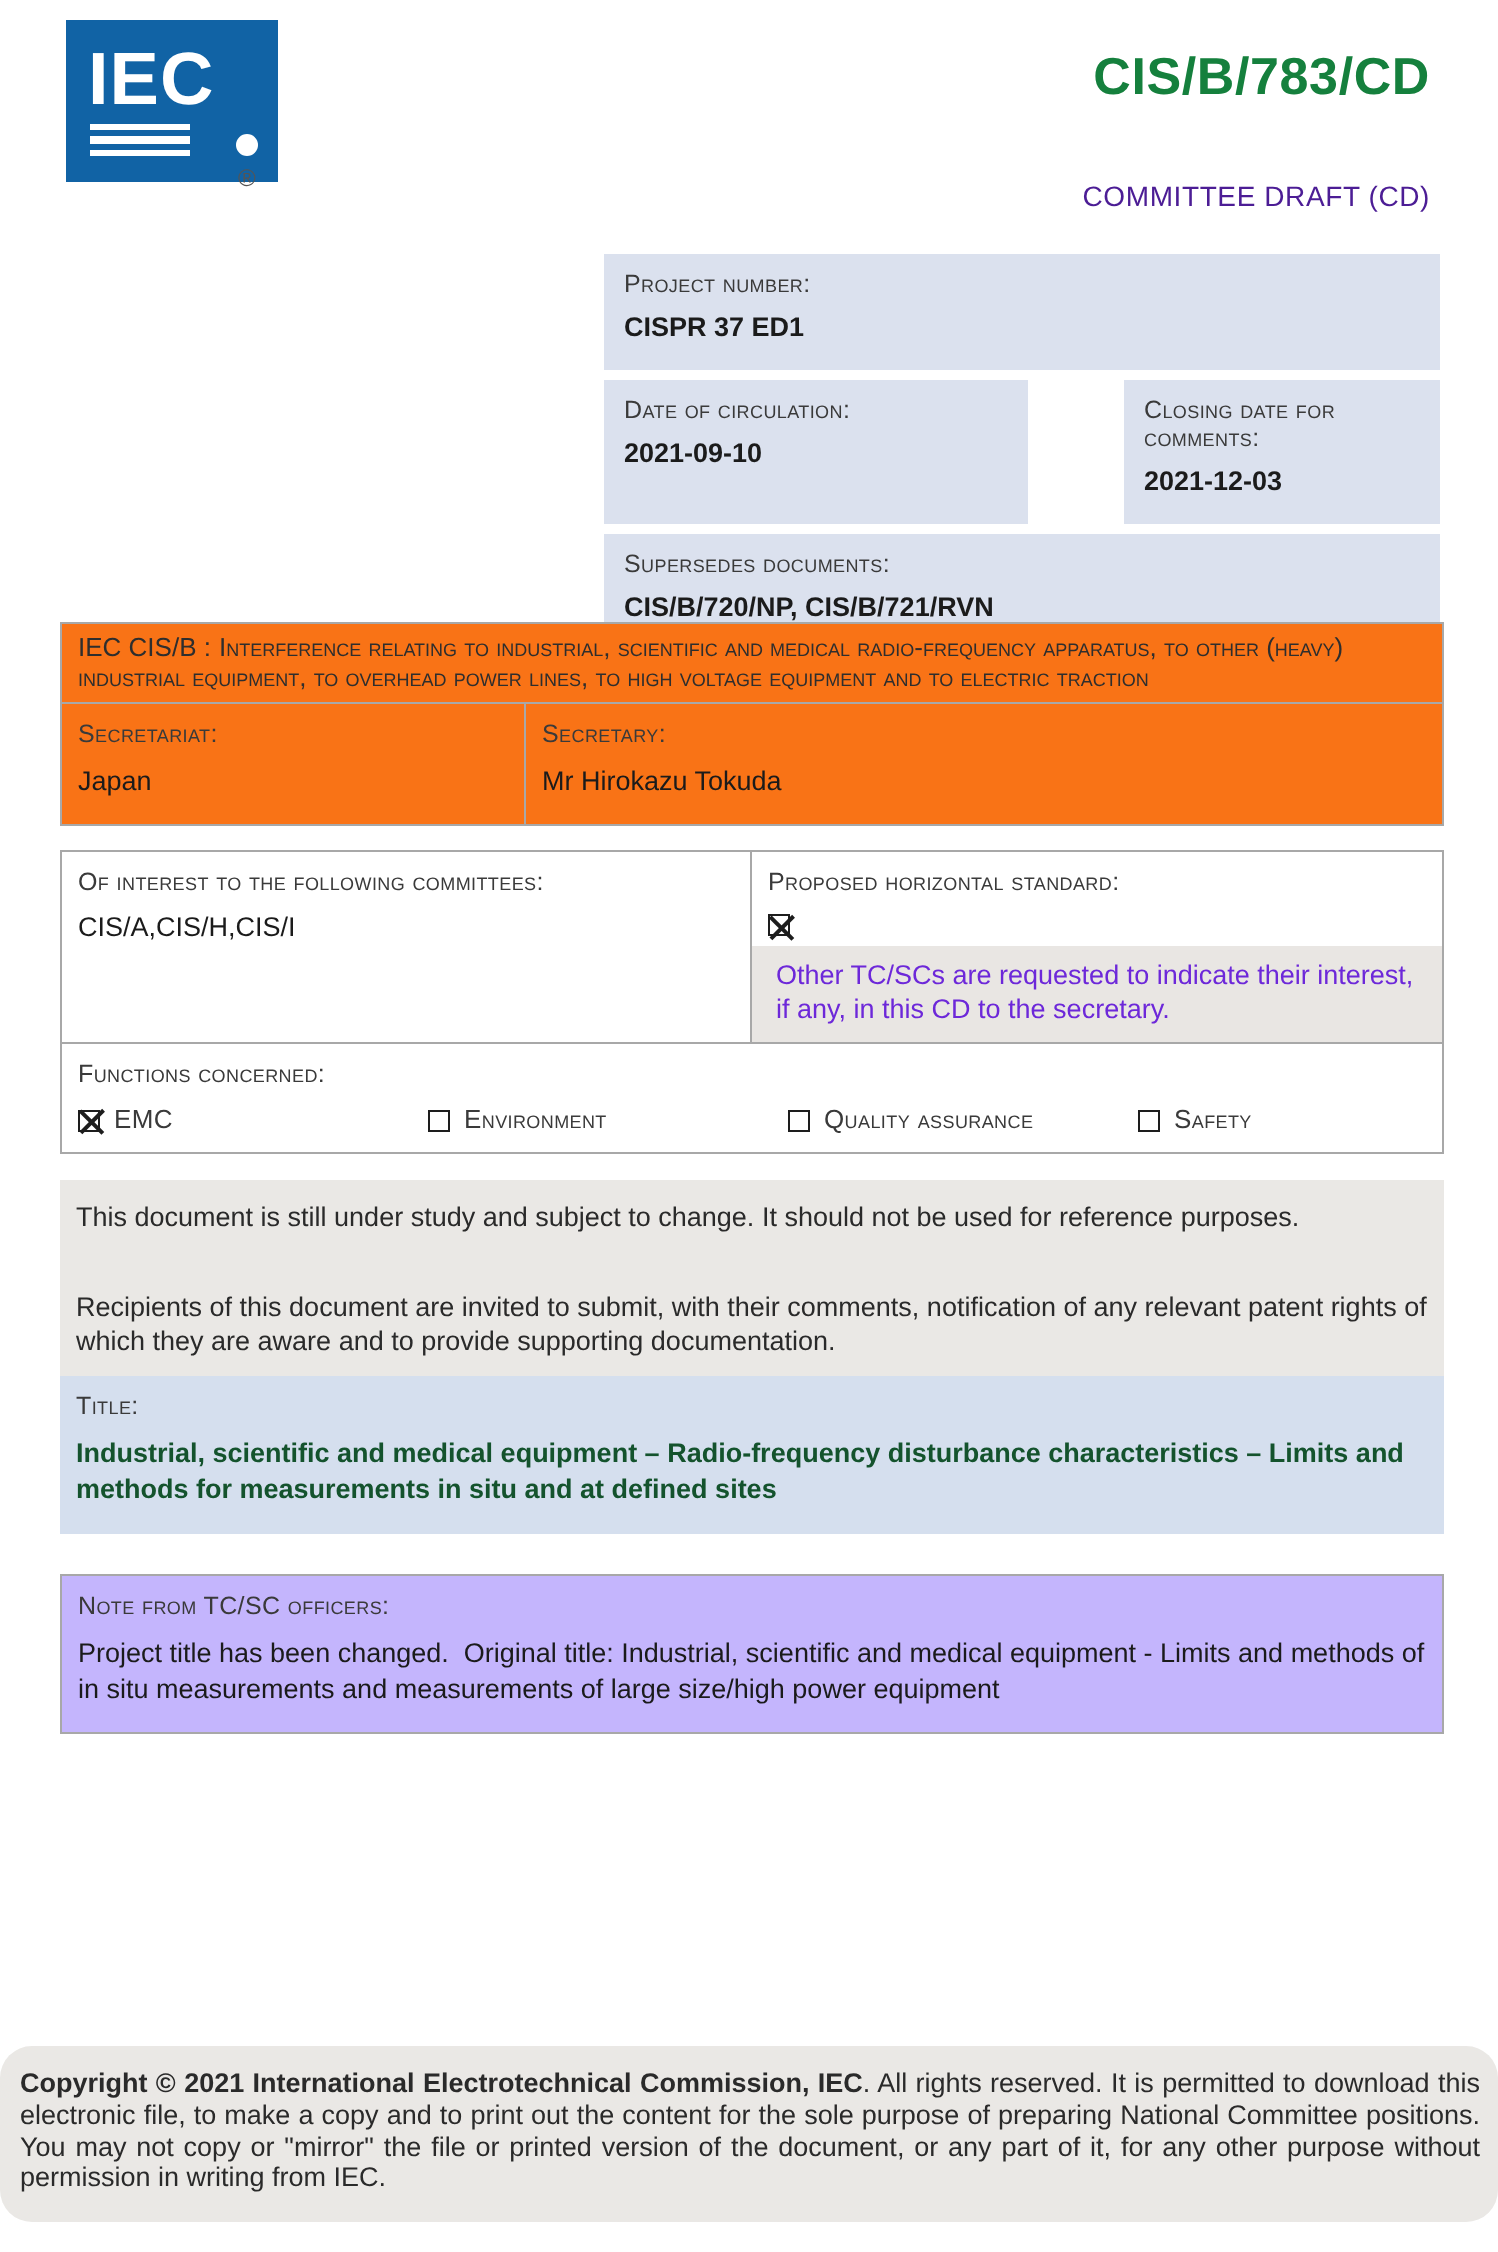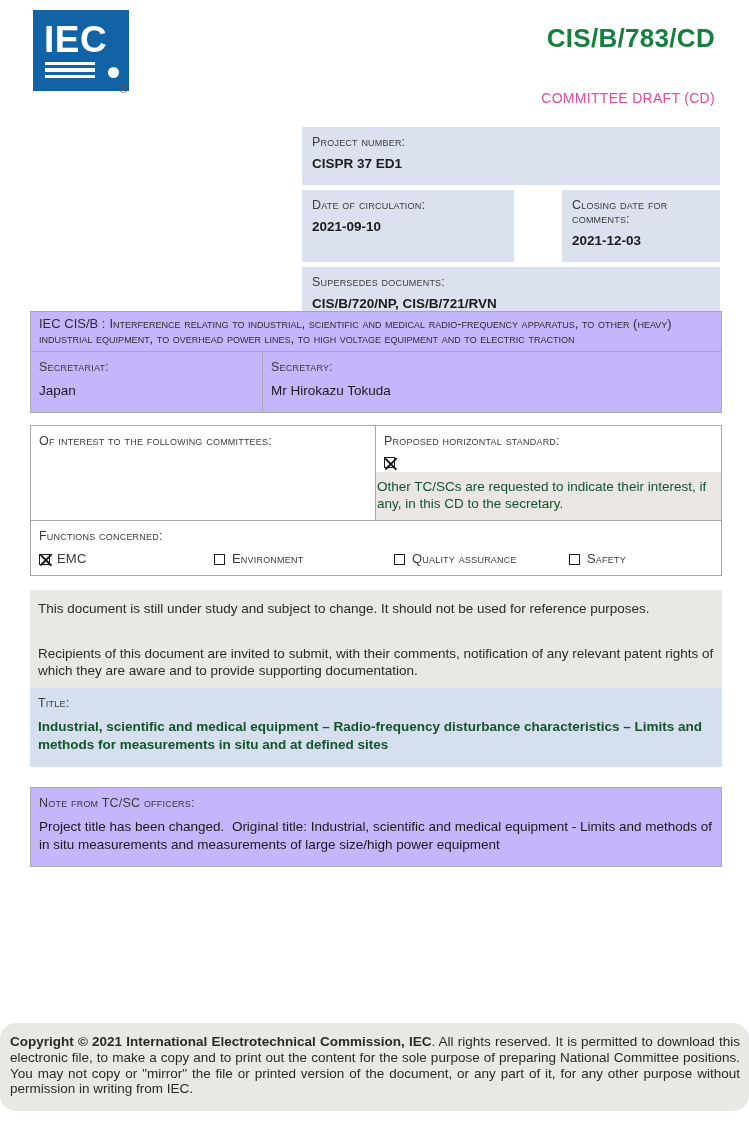--- a/index.html
+++ b/index.html
@@ -1,58 +1,58 @@
 <!DOCTYPE html>
 <html><head>
 <meta charset="utf-8">
 <style>
   * { margin:0; padding:0; box-sizing:border-box; }
   body { background:#fff; font-family:"Liberation Sans", sans-serif; color:#1d1d1d; }
   #page { position:relative; width:749px; height:1126px; background:#ffffff; overflow:hidden; }
 
   
-  .iec-logo { position:absolute; left:33px; top:10px; width:96px; height:81px; background:#1163a5; }
+  .iec-logo { position:absolute; left:33px; top:10px; width:106px; height:81px; background:#1163a5; }
   .iec-logo-text { position:absolute; left:11px; top:11px; color:#fff; font-weight:bold; font-size:37px; line-height:1; letter-spacing:0.5px; }
   .iec-lines { position:absolute; left:12px; bottom:13px; width:50px; }
   .iec-lines .bar { height:3.5px; background:#fff; margin-top:3px; }
   .iec-dot { position:absolute; right:10px; bottom:13px; width:11px; height:11px; border-radius:50%; background:#fff; }
   .reg-mark { position:absolute; left:119px; top:82px; font-size:12px; color:#555; }
   .doc-ref { position:absolute; top:23px; right:34px; font-size:26px; font-weight:bold; color:#15803d; letter-spacing:0.3px; }
-  .doc-type { position:absolute; top:90px; right:34px; font-size:14px; color:#ec4899; letter-spacing:0.3px; }
+  .doc-type { position:absolute; top:90px; right:34px; font-size:14px; color:#4c1d95; letter-spacing:0.3px; }
 
   
   .lbl { font-variant:small-caps; font-size:12.5px; color:#3a3a3a; letter-spacing:0.2px; line-height:14px; }
   .val { font-size:13.5px; color:#1b1b1b; }
   .val.bold { font-weight:bold; }
 
   
   .project-table { position:absolute; left:262px; top:127px; width:458px; }
   .pt-row { display:flex; gap:8px; margin-bottom:5px; }
   .pt-cell { background:#dbe1ee; padding:8px 10px 14px; flex:1;margin-left:40px; }
   .pt-cell .val { margin-top:7px; }
   .pt-cell.half-l { flex:0 0 212px; }
 
   
-  .tableA { position:absolute; left:30px; top:311px; width:692px; border:1px solid #a8a8a8; background:#c4b5fd; }
+  .tableA { position:absolute; left:30px; top:311px; width:692px; border:1px solid #a8a8a8; background:#f97316; }
   .desc-row { padding:4px 8px 5px; border-bottom:1px solid #a8a8a8; font-size:13px; line-height:15px; color:#2e2e2e; font-variant:small-caps; }
   .desc-prefix { margin-right:4px; }
   .sec-row { display:flex; }
   .sec-cell { padding:8px 8px 14px; }
   .sec-cell.left { flex:0 0 232px; border-right:1px solid #a8a8a8; }
   .sec-cell .val { margin-top:9px; }
 
   
   .tableB { position:absolute; left:30px; top:425px; width:692px; border:1px solid #a8a8a8; background:#fff; }
   .interest-row { display:flex; border-bottom:1px solid #a8a8a8; min-height:92px; }
   .int-left { flex:0 0 345px; border-right:1px solid #a8a8a8; padding:8px; }
   .int-left .val { margin-top:8px; }
   .int-right { flex:1; display:flex; flex-direction:column; }
   .int-right .pad { padding:8px 8px 0; }
   .int-right .cb { margin-top:9px; }
-  .tcsc-note { margin-top:auto; background:#e9e6e3; padding:6px 1px 8px; font-size:13.5px; line-height:17px; color:#14532d; }
+  .tcsc-note { margin-top:auto; background:#e9e6e3; padding:6px 12px 8px; font-size:13.5px; line-height:17px; color:#6d28d9; }
   .functions-row { padding:8px 8px 9px; }
   .func-items { display:flex; margin-top:9px; align-items:center; }
   .func-item { display:flex; align-items:center; gap:7px; }
   .func-item:nth-child(1){ width:175px; } .func-item:nth-child(2){ width:180px; } .func-item:nth-child(3){ width:175px; }
   .func-item .lbl { font-size:13px; }
 
   
   .cb { display:inline-block; width:11px; height:11px; border:1.5px solid #1d1d1d; background:#fff; position:relative; flex:none; }
   .cb[data-checked="true"]::before,
   .cb[data-checked="true"]::after { content:""; position:absolute; left:-2.3px; top:4.7px; width:15.6px; height:1.5px; background:#1d1d1d; }
@@ -131,20 +131,21 @@
         <div class="lbl">Secretary:</div>
         <div class="val">Mr Hirokazu Tokuda</div>
       </div>
     </div>
   </div>
 
   <div class="tableB">
     <div class="interest-row">
       <div class="int-left">
         <div class="lbl">Of interest to the following committees:</div>
+        <div class="val">CIS/A,CIS/H,CIS/I</div>
       </div>
       <div class="int-right">
         <div class="pad">
           <div class="lbl">Proposed horizontal standard:</div>
           <span class="cb" data-checked="true"></span>
         </div>
         <div class="tcsc-note">Other TC/SCs are requested to indicate their interest, if any, in this CD to the secretary.</div>
       </div>
     </div>
     <div class="functions-row">

